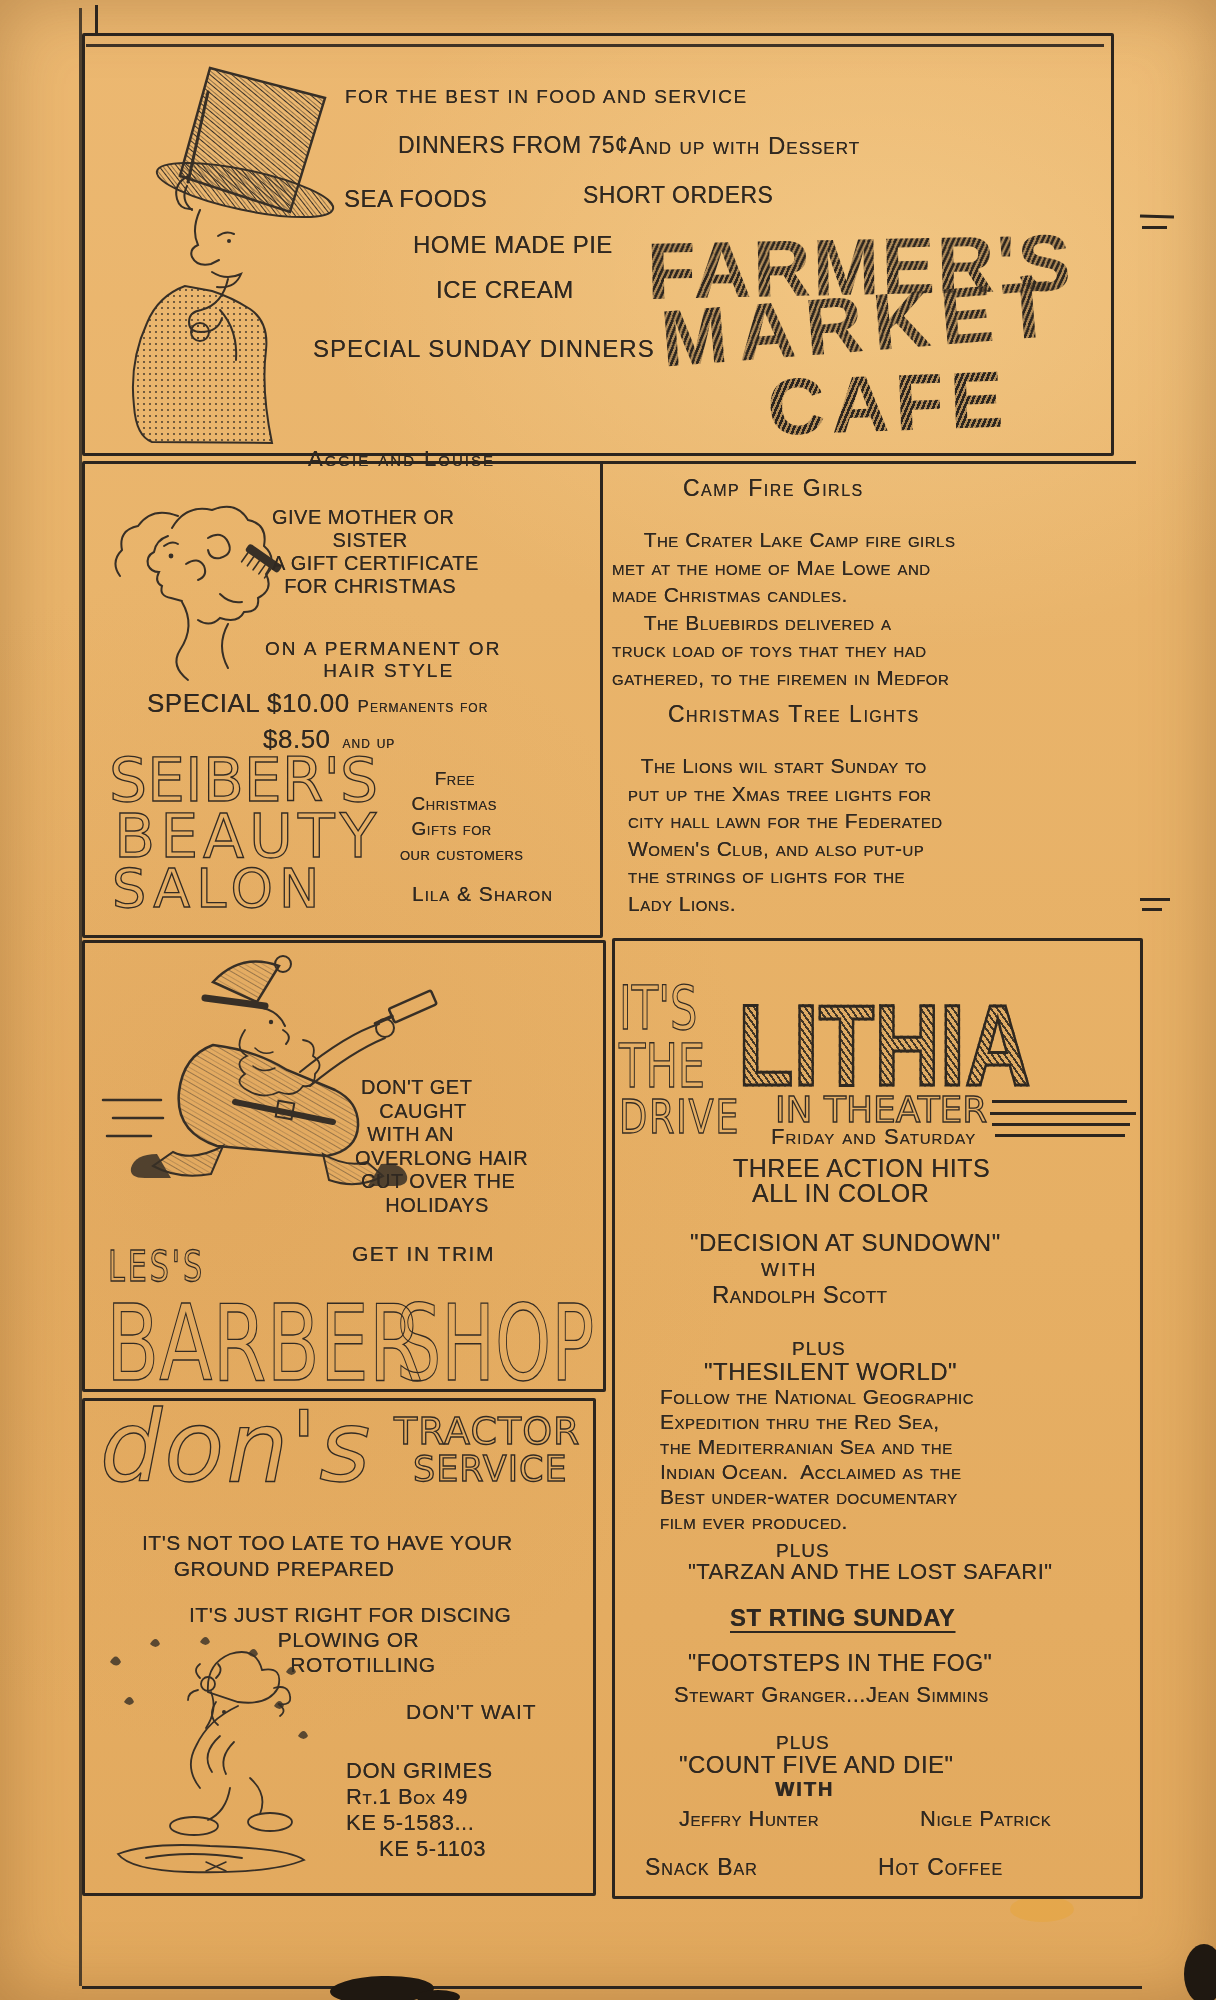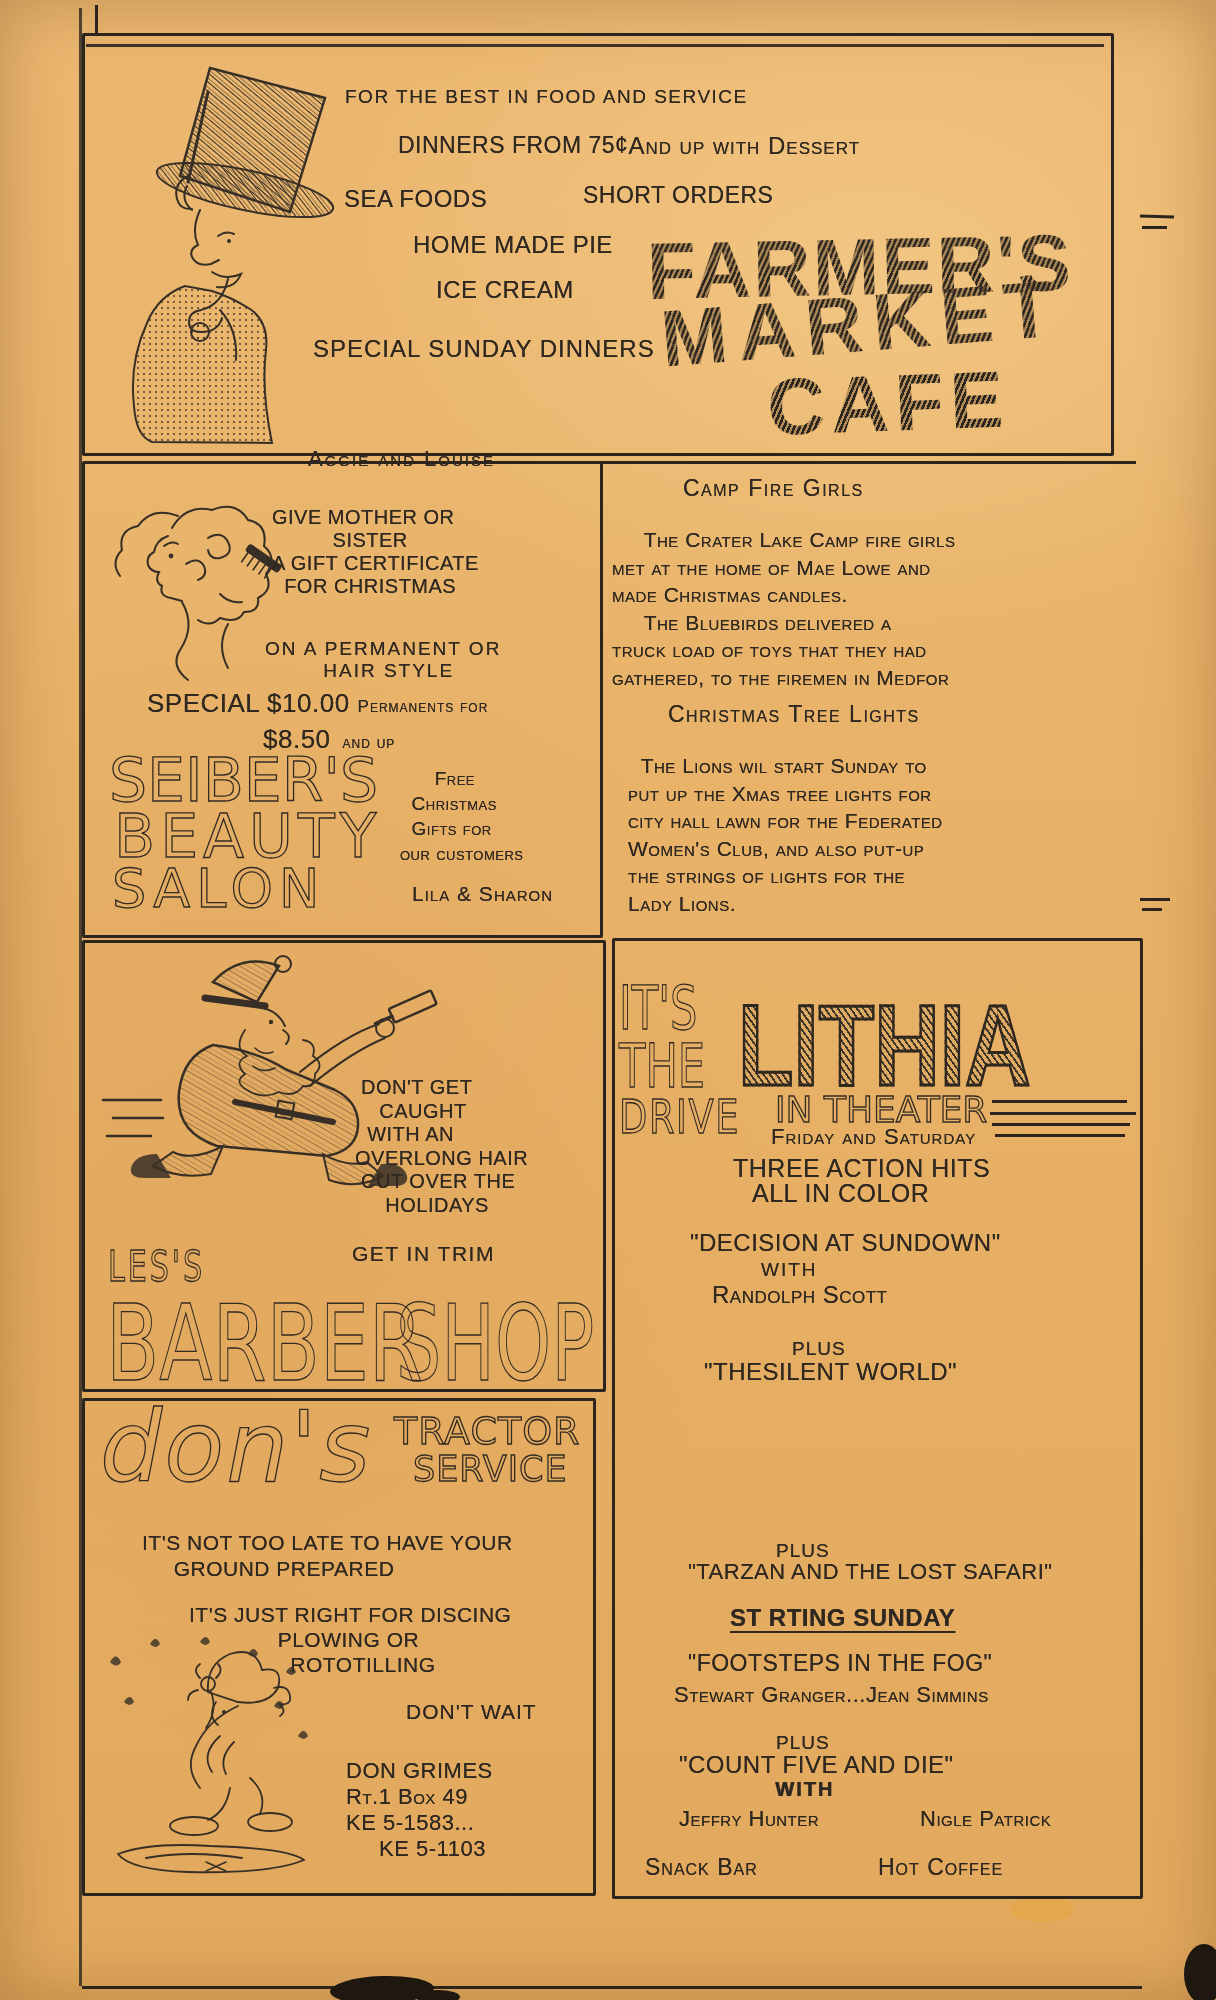--- a/index.html
+++ b/index.html
@@ -251,20 +251,26 @@
   <div class="a rule" style="left:995px;top:1134px;width:130px;height:2.5px"></div>
 
   <div class="a tw sc" style="left:771px;top:1124px;font-size:22px;letter-spacing:1px">Friday and Saturday</div>
   <div class="a tw" style="left:733px;top:1154px;font-size:25px">THREE ACTION HITS</div>
   <div class="a tw" style="left:752px;top:1179px;font-size:25px">ALL IN COLOR</div>
   <div class="a tw" style="left:690px;top:1229px;font-size:24px">"DECISION AT SUNDOWN"</div>
   <div class="a tw" style="left:761px;top:1259px;font-size:19px;letter-spacing:2px">WITH</div>
   <div class="a tw sc" style="left:712px;top:1281px;font-size:24px">Randolph Scott</div>
   <div class="a tw" style="left:792px;top:1338px;font-size:19px;letter-spacing:1px">PLUS</div>
   <div class="a tw" style="left:704px;top:1358px;font-size:24px">"THESILENT WORLD"</div>
+  <div class="a tw sc pre" style="left:660px;top:1384px;font-size:21px;line-height:25px">Follow the National Geographic
+Expedition thru the Red Sea,
+the Mediterranian Sea and the
+Indian Ocean.  Acclaimed as the
+Best under-water documentary
+film ever produced.</div>
   <div class="a tw" style="left:776px;top:1540px;font-size:19px;letter-spacing:1px">PLUS</div>
   <div class="a tw" style="left:688px;top:1559px;font-size:22px">"TARZAN AND THE LOST SAFARI"</div>
   <div class="a tw" style="left:730px;top:1604px;font-size:24px;font-weight:bold;text-decoration:underline;text-underline-offset:5px">ST RTING SUNDAY</div>
   <div class="a tw" style="left:688px;top:1650px;font-size:23px">"FOOTSTEPS IN THE FOG"</div>
   <div class="a tw sc" style="left:674px;top:1682px;font-size:22px">Stewart Granger...Jean Simmins</div>
   <div class="a tw" style="left:776px;top:1732px;font-size:19px;letter-spacing:1px">PLUS</div>
   <div class="a tw" style="left:679px;top:1751px;font-size:24px">"COUNT FIVE AND DIE"</div>
   <div class="a tw" style="left:775px;top:1778px;font-size:20px;font-weight:bold;letter-spacing:2px;text-shadow:.7px 0 #2f2821">WITH</div>
   <div class="a tw sc" style="left:679px;top:1806px;font-size:22px">Jeffry Hunter</div>
   <div class="a tw sc" style="left:920px;top:1806px;font-size:22px">Nigle Patrick</div>

